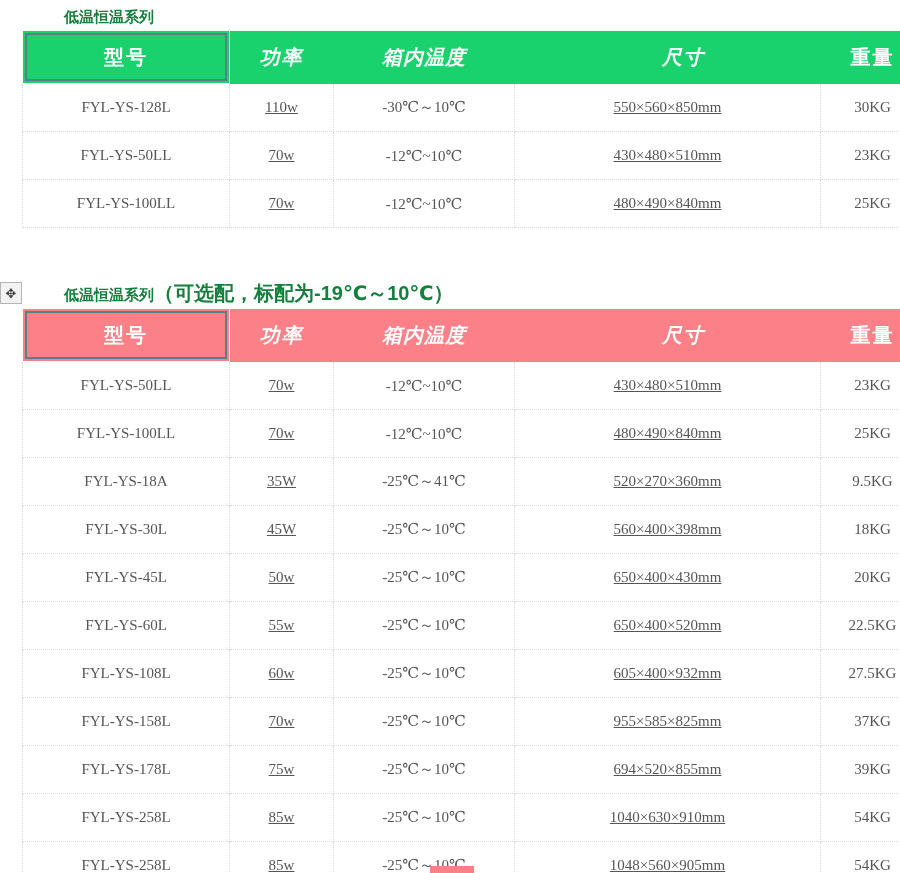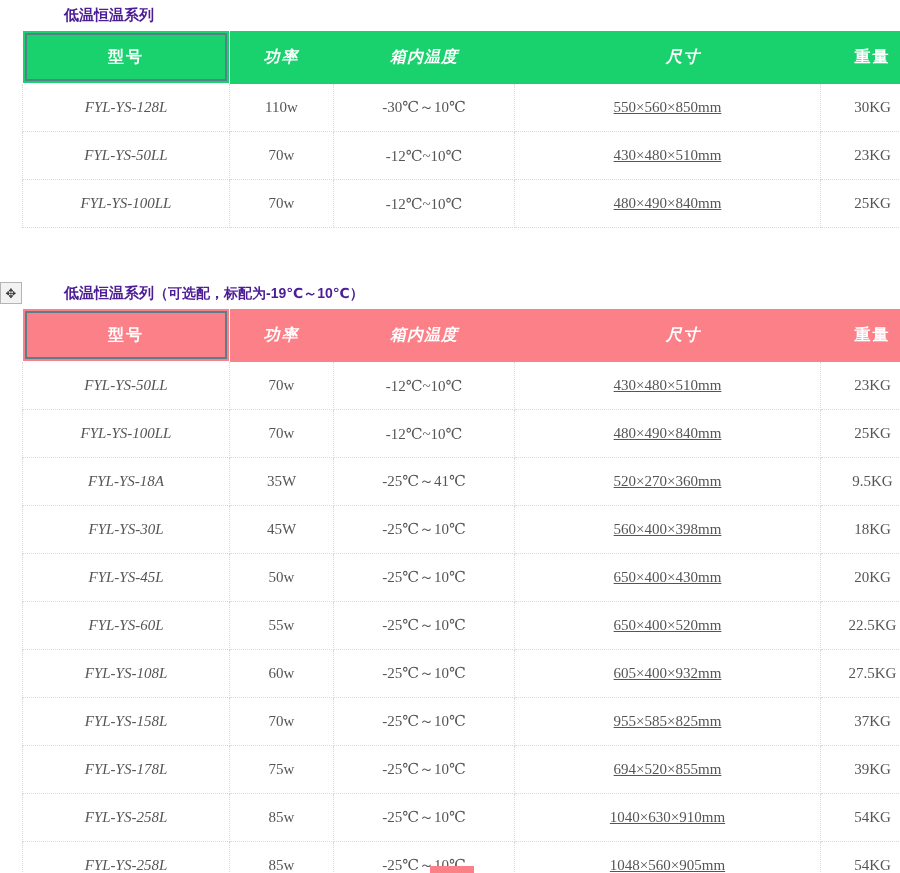--- a/index.html
+++ b/index.html
@@ -25,44 +25,44 @@
     left: 22px;
     width: 856px;
   }
   #section-1 { top: 0px; }
   #section-2 { top: 278px; }
 
   .section-title {
     font-family: "Liberation Sans", "DejaVu Sans", sans-serif;
     font-size: 15px;
     font-weight: bold;
-    color: #4c1d95;
+    color: #15803d;
     padding-left: 42px;
     height: 30px;
     line-height: 30px;
     white-space: nowrap;
   }
   .section-title .note {
     font-weight: bold;
-    font-size: 14px;
+    font-size: 20px;
   }
 
   table.spec {
     border-collapse: collapse;
     width: 856px;
     table-layout: fixed;
   }
   table.spec th, table.spec td {
     border: 1px dotted #d9d9d9;
     text-align: center;
     vertical-align: middle;
   }
   table.spec thead th {
     height: 50px;
-    font-size: 16px;
+    font-size: 20px;
     font-weight: bold;
     color: #ffffff;
     border: 1px solid transparent;
   }
   .green thead th { background: #19d26d; }
   .pink  thead th { background: #fb8088; }
 
   table.spec thead th.model-head {
     position: relative;
   }
@@ -82,22 +82,22 @@
     letter-spacing: 2px;
   }
 
   table.spec tbody td {
     height: 45px;
     font-size: 15px;
     color: #555555;
     background: #ffffff;
     font-family: "Liberation Serif", "DejaVu Serif", serif;
   }
-  td.c-model   { width: 204px; font-style: italic; }
-  td.c-power   { width: 101px; }
+  td.c-model   { width: 204px; }
+  td.c-power   { width: 101px; text-decoration: underline; }
   td.c-temp    { width: 178px; }
   td.c-size    { width: 272px; text-decoration: underline; }
   td.c-weight  { width: 101px; }
 
   th.c-model   { width: 204px; }
   th.c-power   { width: 101px; font-style: italic; }
   th.c-temp    { width: 178px; }
   th.c-size    { width: 272px; }
   th.c-weight  { width: 101px; }
 

